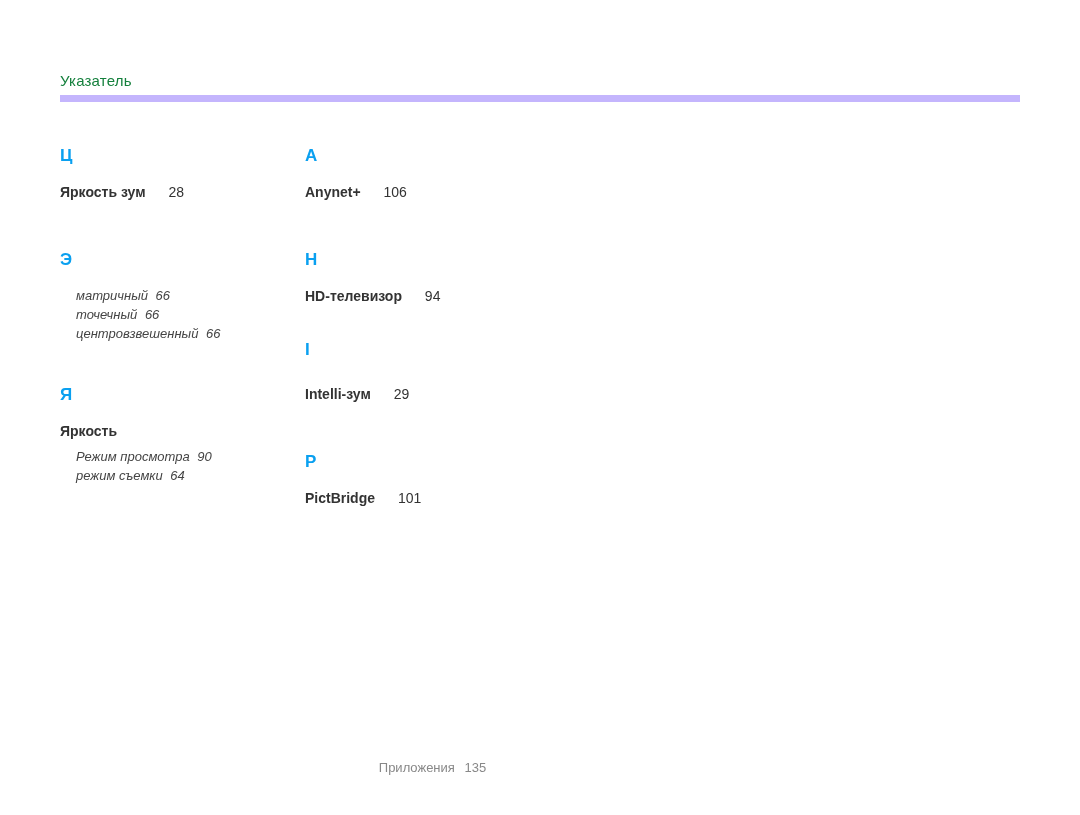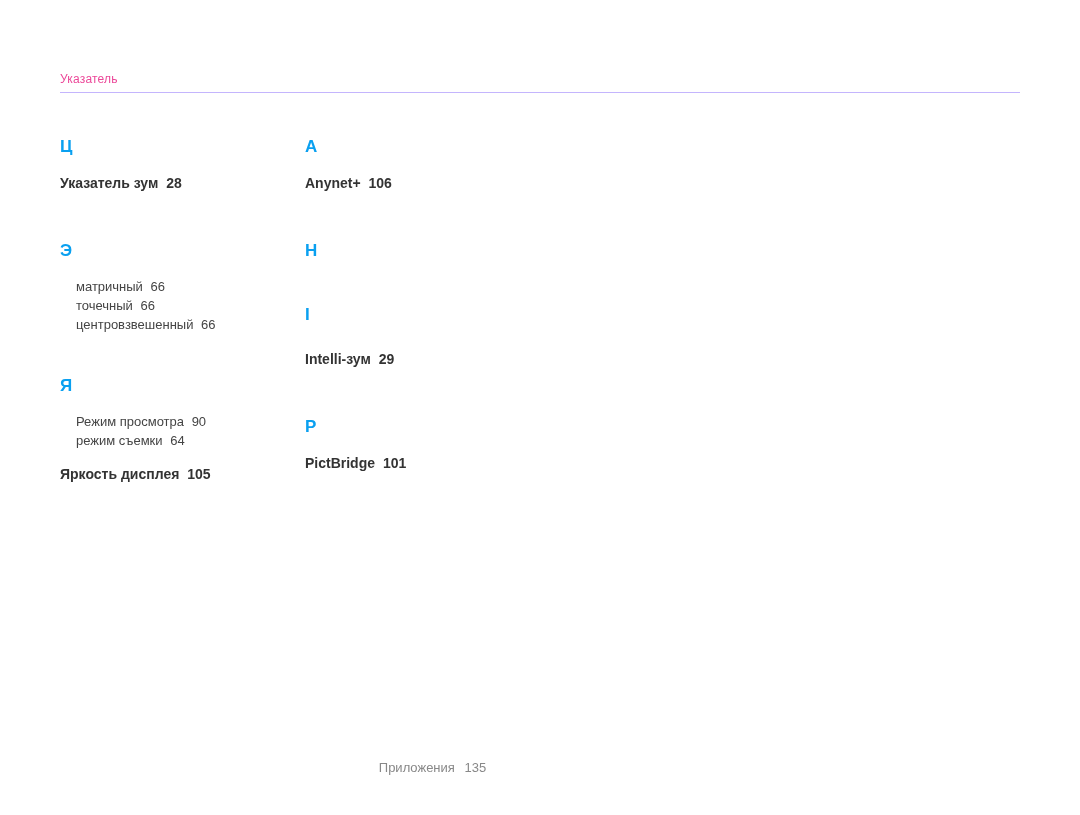--- a/index.html
+++ b/index.html
@@ -13,24 +13,24 @@
     -webkit-font-smoothing: antialiased;
   }
   .page {
     position: relative;
     width: 1080px;
     height: 815px;
     box-sizing: border-box;
     padding: 72px 60px 0 60px;
   }
   .header {
-    font-size: 12px;
-    color: #ec4899;
+    font-size: 15px;
+    color: #15803d;
     padding-bottom: 6px;
-    border-bottom: 1px solid #c4b5fd;
+    border-bottom: 7px solid #c4b5fd;
     letter-spacing: 0.2px;
   }
   .columns {
     display: flex;
     flex-direction: row;
     margin-top: 44px;
   }
   .col {
     width: 245px;
     padding-right: 20px;
@@ -43,28 +43,29 @@
     margin: 0 0 18px 0;
     letter-spacing: 0.5px;
   }
   .entry-main {
     font-size: 14px;
     font-weight: bold;
     color: #333333;
     margin: 0 0 10px 0;
   }
   .entry-main .page-ref {
-    font-weight: bold;
-    margin-left: 4px;
+    font-weight: normal;
+    margin-left: 19px;
   }
   .sub-entry {
     font-size: 13px;
     color: #444444;
     margin: 0 0 4px 16px;
     font-weight: normal;
+    font-style: italic;
   }
   .sub-entry .page-ref {
     margin-left: 4px;
   }
   .section-gap {
     height: 40px;
   }
   .section-gap-sm {
     height: 26px;
   }
@@ -91,21 +92,21 @@
 <div class="page">
 
   <div class="header">Указатель</div>
 
   <div class="columns">
 
     <div class="col">
 
       <div class="letter">Ц</div>
       <div class="entry-main">
-        <span>Указатель зум</span>
+        <span>Яркость зум</span>
         <span class="page-ref">28</span>
       </div>
 
       <div class="section-gap"></div>
 
       <div class="letter">Э</div>
       <div class="sub-entry">
         <span>матричный</span>
         <span class="page-ref">66</span>
       </div>
@@ -114,48 +115,51 @@
         <span class="page-ref">66</span>
       </div>
       <div class="sub-entry">
         <span>центровзвешенный</span>
         <span class="page-ref">66</span>
       </div>
 
       <div class="section-gap"></div>
 
       <div class="letter">Я</div>
+      <div class="entry-main">
+        <span>Яркость</span>
+      </div>
       <div class="sub-entry">
         <span>Режим просмотра</span>
         <span class="page-ref">90</span>
       </div>
       <div class="sub-entry">
         <span>режим съемки</span>
         <span class="page-ref">64</span>
       </div>
 
       <div style="height:14px"></div>
 
-      <div class="entry-main">
-        <span>Яркость дисплея</span>
-        <span class="page-ref">105</span>
-      </div>
     </div>
 
     <div class="col">
 
       <div class="letter">A</div>
       <div class="entry-main">
         <span>Anynet+</span>
         <span class="page-ref">106</span>
       </div>
 
       <div class="section-gap"></div>
 
       <div class="letter">H</div>
+      <div class="entry-main">
+        <span>HD-телевизор</span>
+        <span class="page-ref">94</span>
+      </div>
 
       <div class="section-gap-sm"></div>
 
       <div class="letter">I</div>
       <div style="height:8px"></div>
       <div class="entry-main">
         <span>Intelli-зум</span>
         <span class="page-ref">29</span>
       </div>
 

